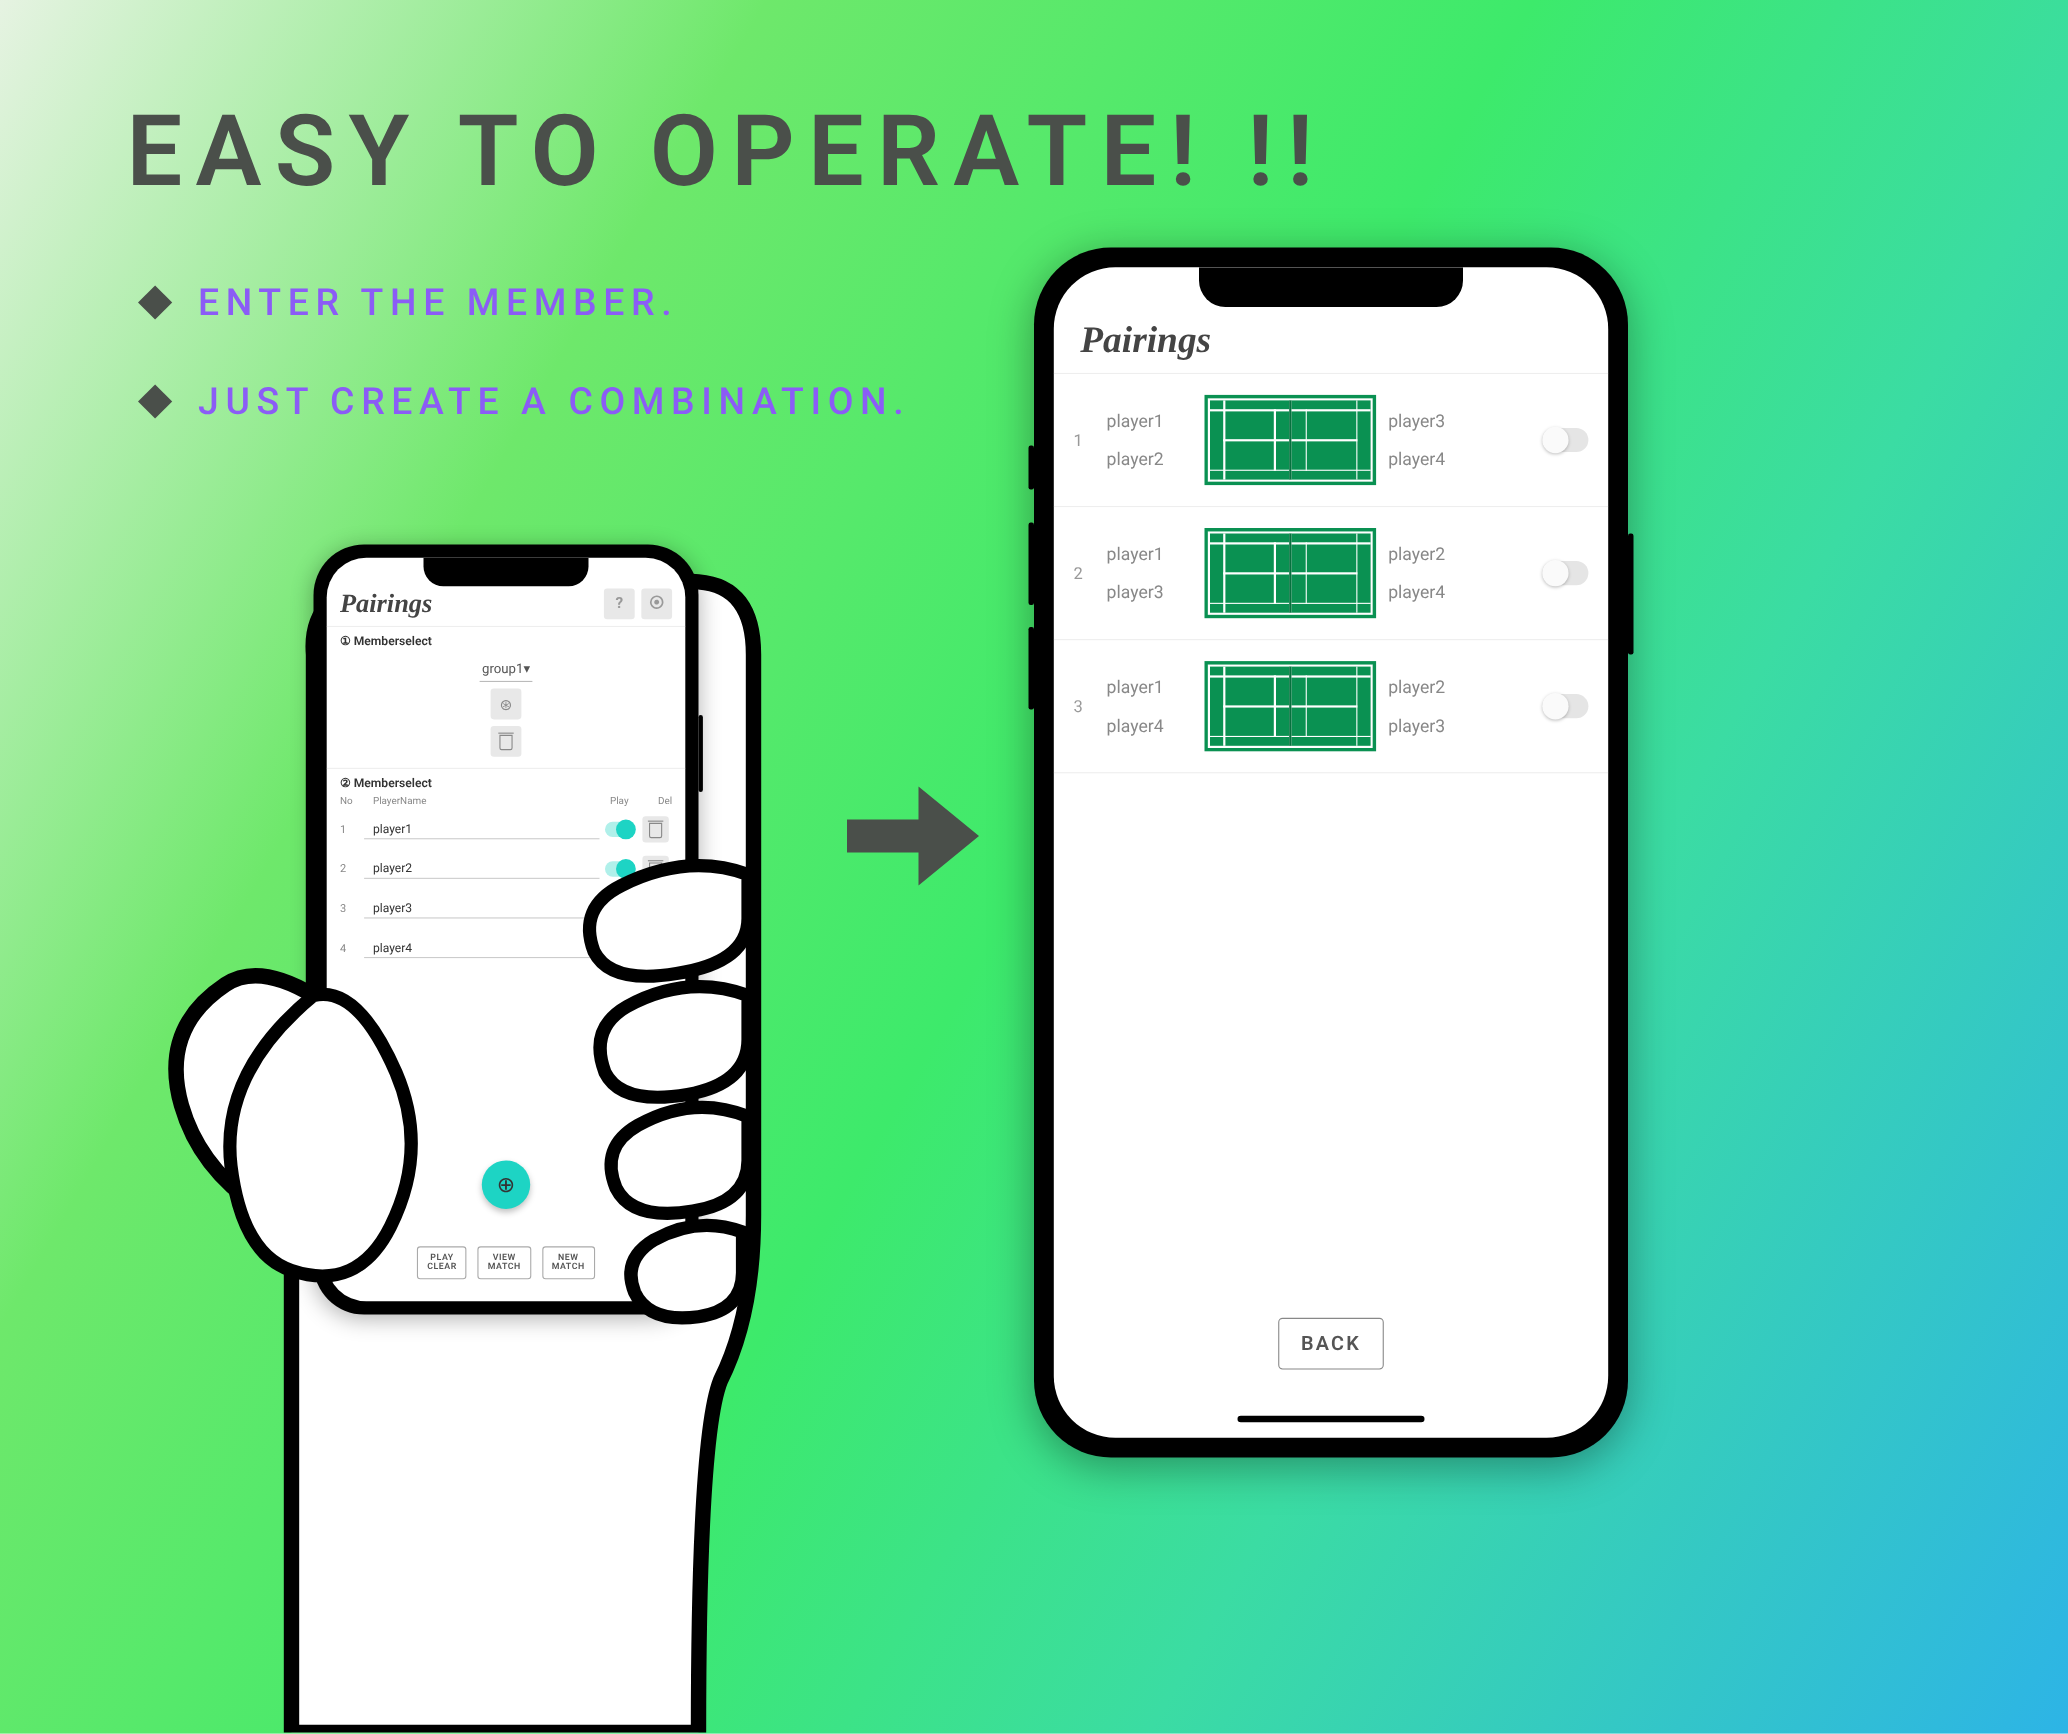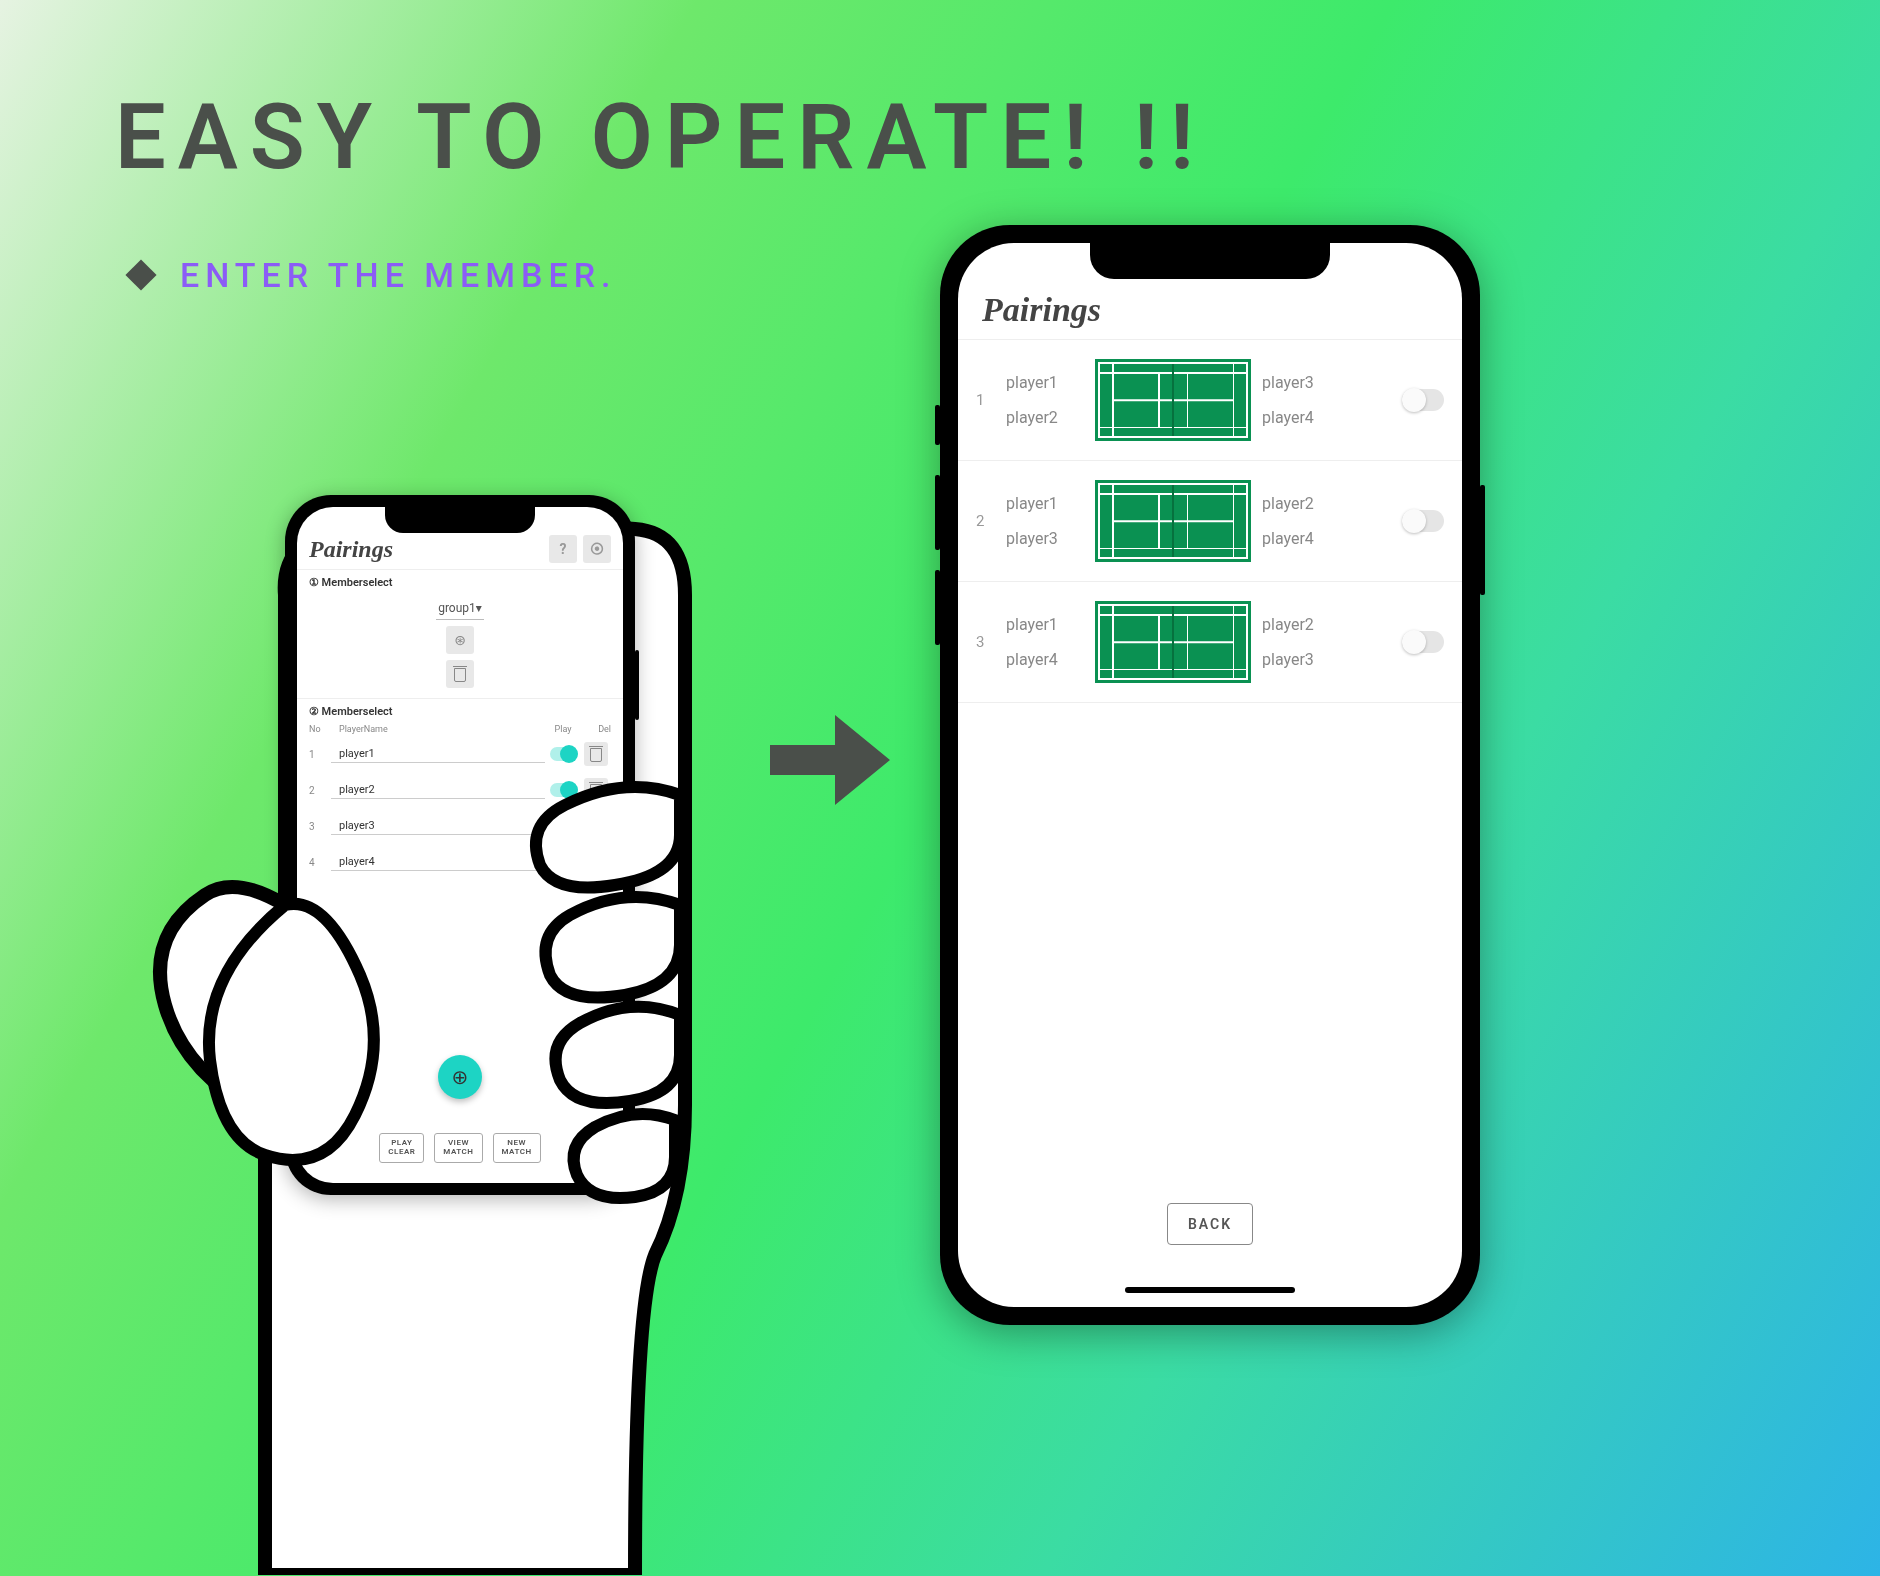--- a/index.html
+++ b/index.html
@@ -397,21 +397,21 @@
     bottom: 62px;
     left: 0;
     right: 0;
     display: flex;
     justify-content: center;
   }
   .back-btn {
     border: 1.5px solid #888;
     border-radius: 4px;
     padding: 12px 20px;
-    font-size: 14px;
+    font-size: 18px;
     font-weight: 600;
     letter-spacing: 2px;
     color: #555;
   }
   .home-indicator {
     position: absolute;
     bottom: 14px;
     left: 50%;
     transform: translateX(-50%);
     width: 170px;
@@ -441,20 +441,24 @@
 </style>
 </head>
 <body>
 
 <div class="headline">EASY TO OPERATE! !!</div>
 
 <div class="bullets">
   <div class="bullet">
     <div class="diamond"></div>
     <span>ENTER THE MEMBER.</span>
+  </div>
+  <div class="bullet">
+    <div class="diamond"></div>
+    <span>JUST CREATE A COMBINATION.</span>
   </div>
 </div>
 
 <div class="hand-wrap">
 
   <svg class="hand-svg" viewBox="0 0 640 1100">
     <path d="M140 1100 L140 640 Q60 600 40 530 Q20 460 80 420 Q110 400 160 430 L160 120 Q155 60 230 50 Q340 40 510 54 Q560 58 560 120 L560 630 Q560 720 530 780 Q510 830 510 1100 Z" fill="#ffffff" stroke="#000" stroke-width="14"></path>
   </svg>
 
   <div class="phone-left">

